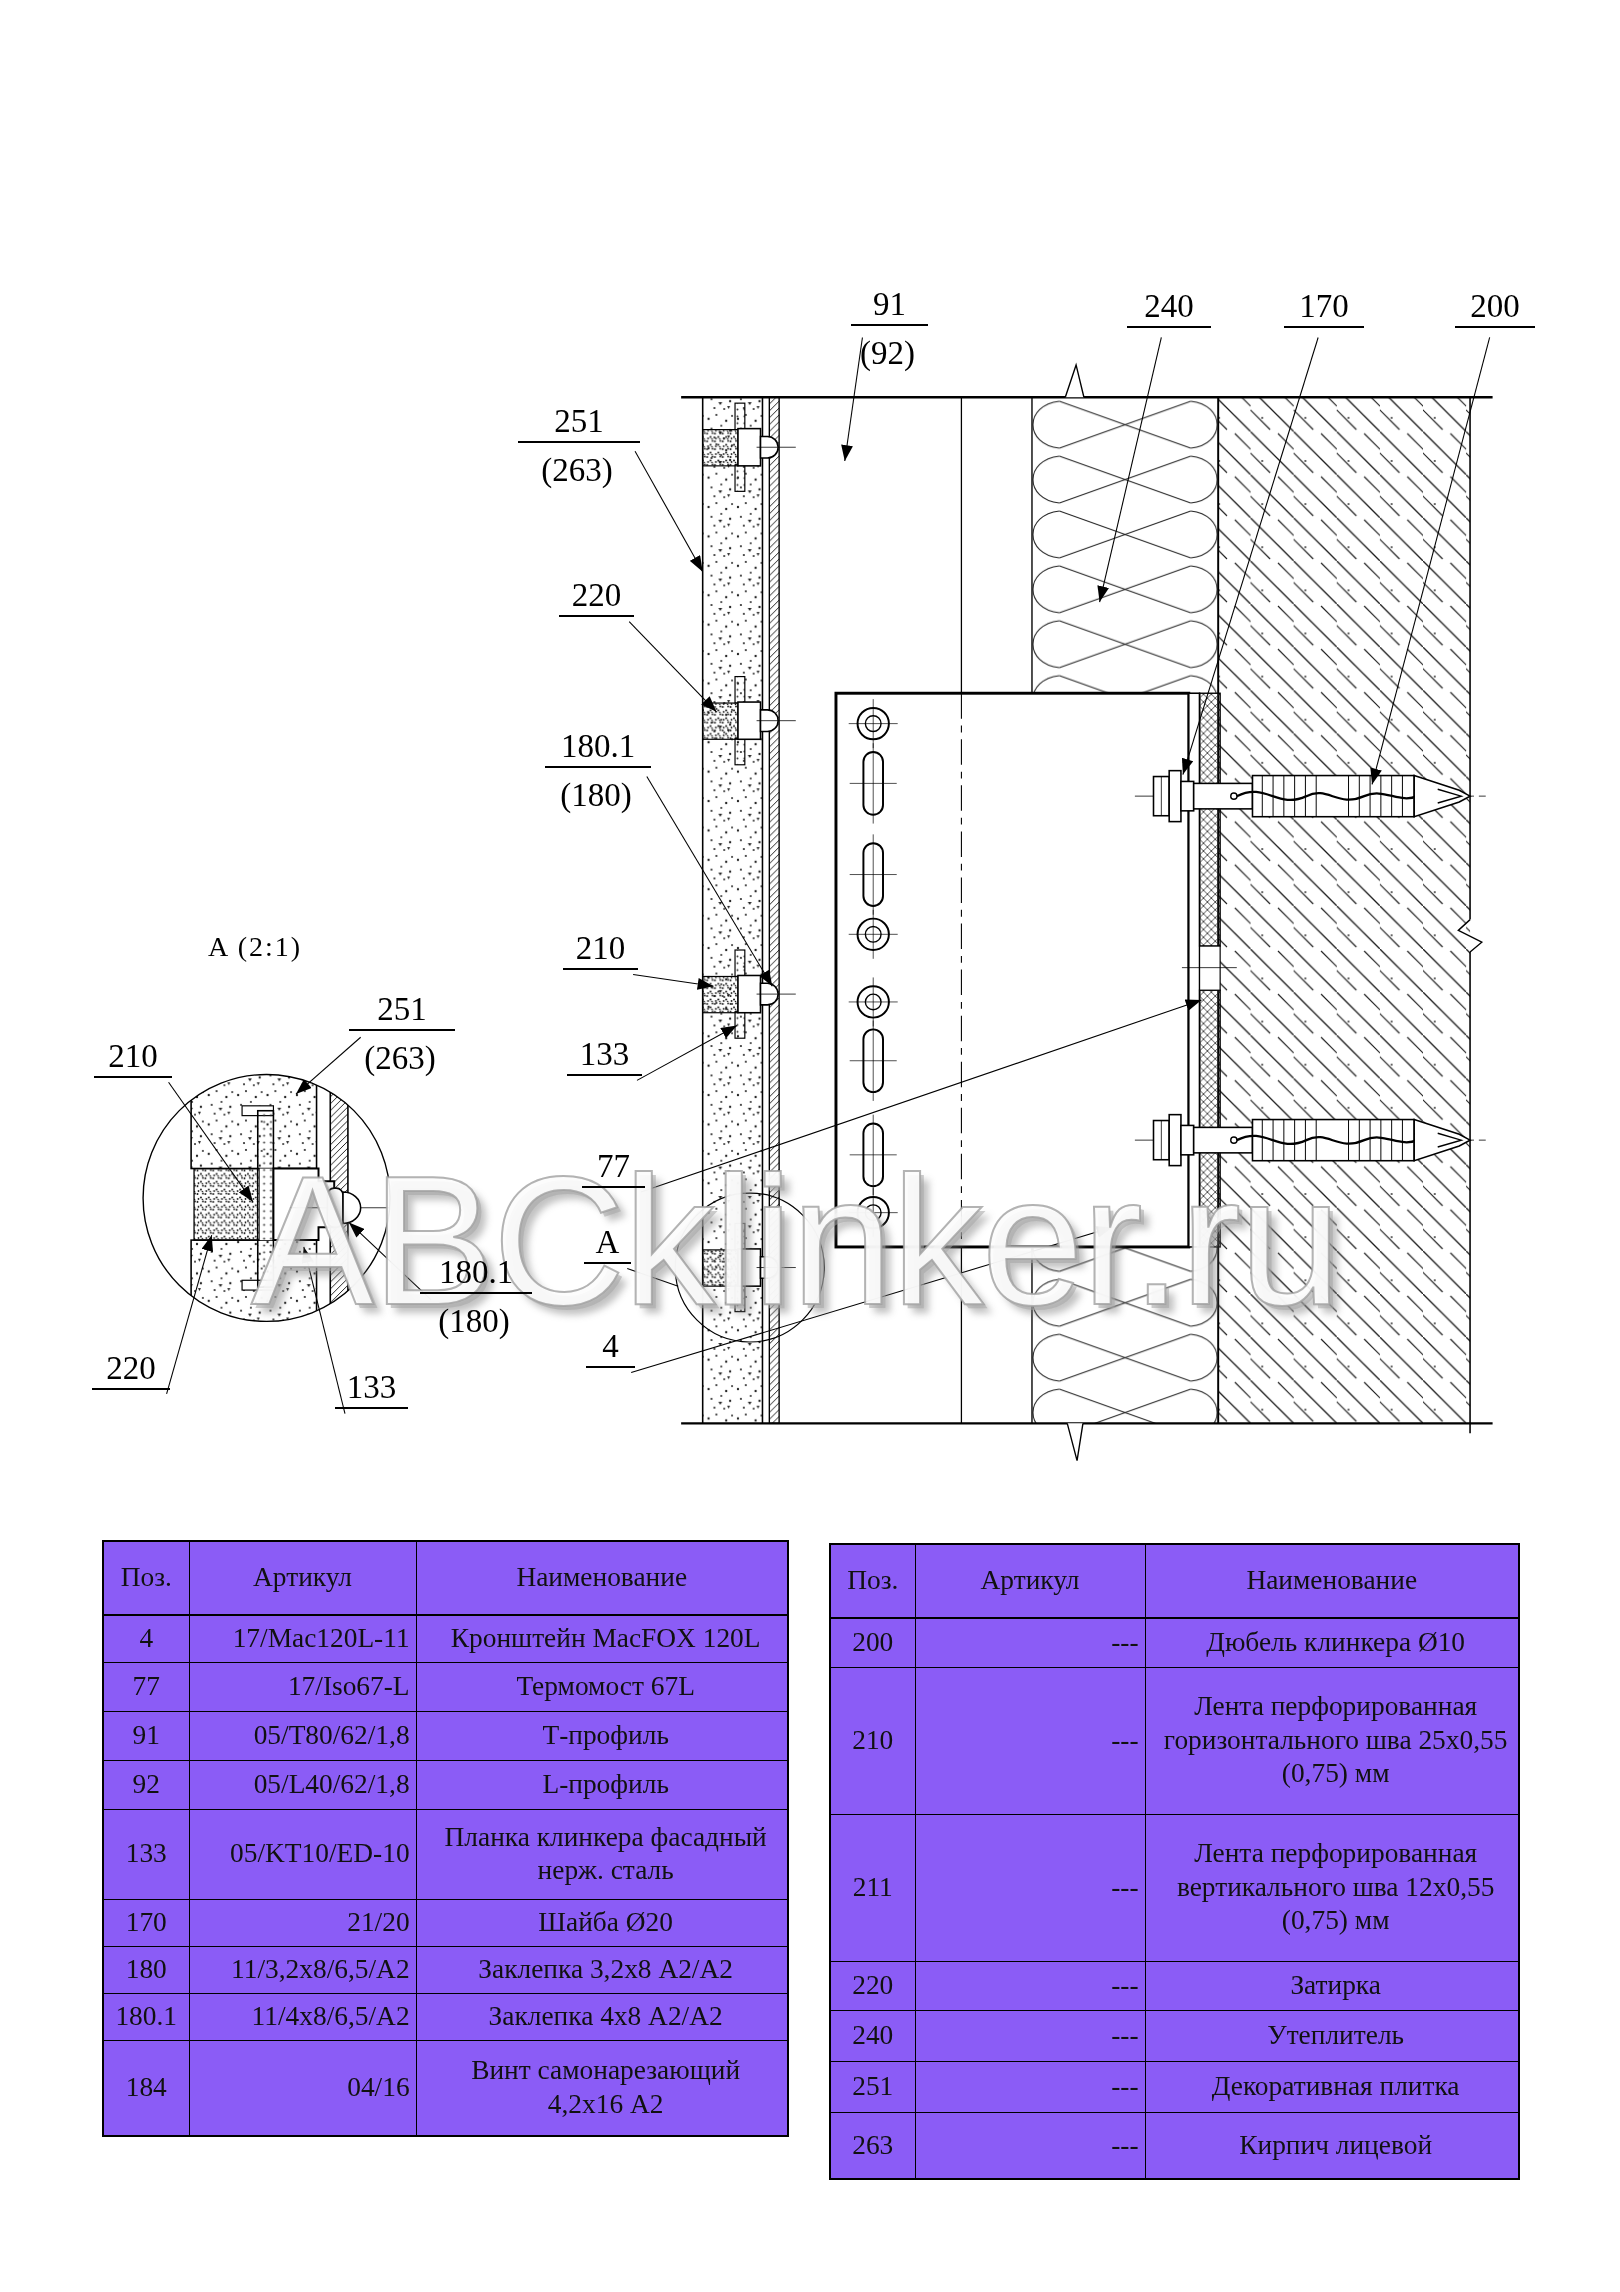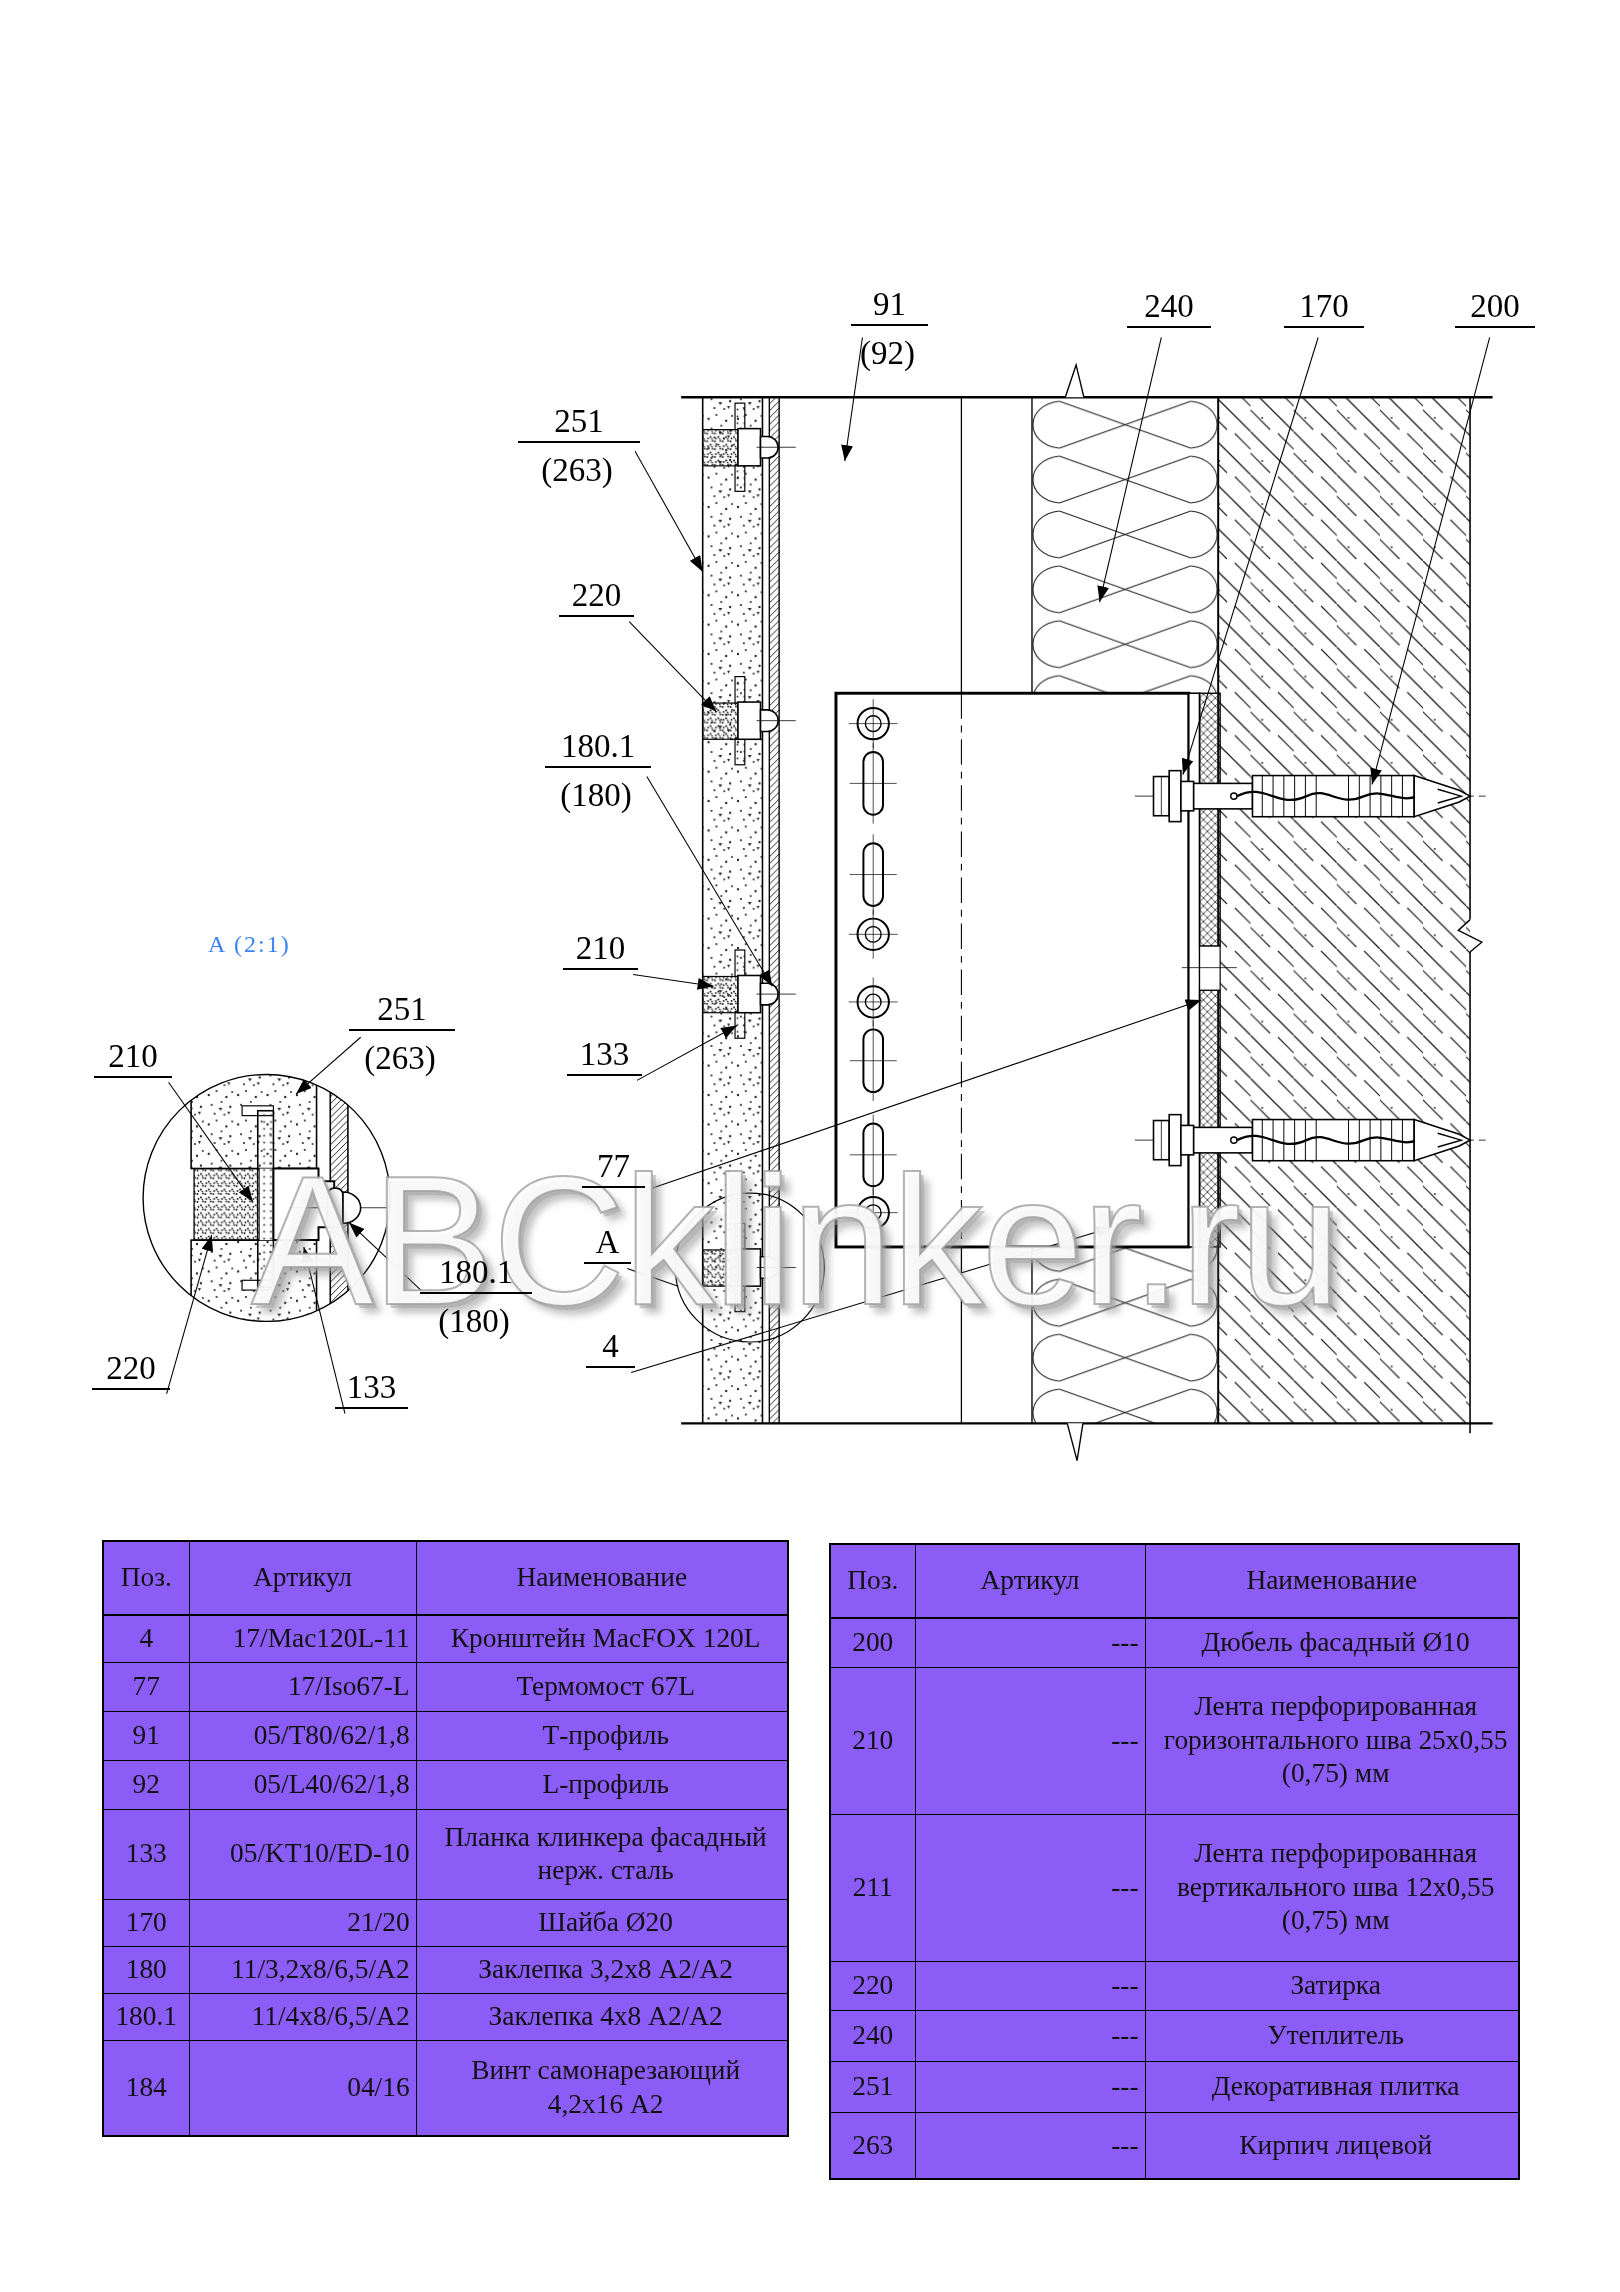--- a/index.html
+++ b/index.html
@@ -3,21 +3,21 @@
 <meta charset="utf-8">
 <style>
   html,body{margin:0;padding:0;background:#e8e8e8;}
   .page{position:relative;width:1620px;height:2293px;background:#ffffff;overflow:hidden;
         font-family:"Liberation Serif", serif;color:#111;}
   svg{position:absolute;left:0;top:0;}
   
   .callout{position:absolute;text-align:center;font-size:33px;line-height:1.05;color:#000;}
   .callout .num{display:inline-block;min-width:100%;padding:0 2px 2px 2px;border-bottom:2px solid #000;}
   .callout .alt{display:block;padding-top:10px;}
-  .detail-title{position:absolute;font-size:24px;letter-spacing:2px;color:#3b82f6;}
+  .detail-title{position:absolute;font-size:28px;letter-spacing:2px;color:#000000;}
   
   .watermark{position:absolute;left:251px;top:1134px;font-family:"Liberation Sans",sans-serif;
     font-weight:normal;font-size:184px;letter-spacing:-2px;white-space:nowrap;
     color:rgba(252,252,252,0.93);
     -webkit-text-stroke:2px rgba(160,160,160,0.8);
     text-shadow:3.9px 3.9px 0 rgba(165,165,165,0.55), 8.8px 8.8px 7.8px rgba(120,120,120,0.45);}
   
   .parts-table{position:absolute;border-collapse:collapse;table-layout:fixed;
     font-size:27.4px;line-height:1.22;background:#8b5cf6;}
   .parts-table td,.parts-table th{border:1.6px solid #000;padding:3.9px 5.9px;vertical-align:middle;
@@ -383,21 +383,21 @@
       </colgroup>
   <tbody>
         <tr class="hdr" style="height:74px">
     <th>Поз.</th>
     <th>Артикул</th>
     <th>Наименование</th>
   </tr>
   <tr style="height:49px">
     <td class="col-pos">200</td>
     <td class="col-art">---</td>
-    <td class="col-name">Дюбель фасадный Ø10</td>
+    <td class="col-name">Дюбель клинкера Ø10</td>
   </tr>
   <tr style="height:147px">
     <td class="col-pos">210</td>
     <td class="col-art">---</td>
     <td class="col-name">Лента перфорированная горизонтального шва 25x0,55 (0,75) мм</td>
   </tr>
   <tr style="height:147px">
     <td class="col-pos">211</td>
     <td class="col-art">---</td>
     <td class="col-name">Лента перфорированная вертикального шва 12x0,55 (0,75) мм</td>

